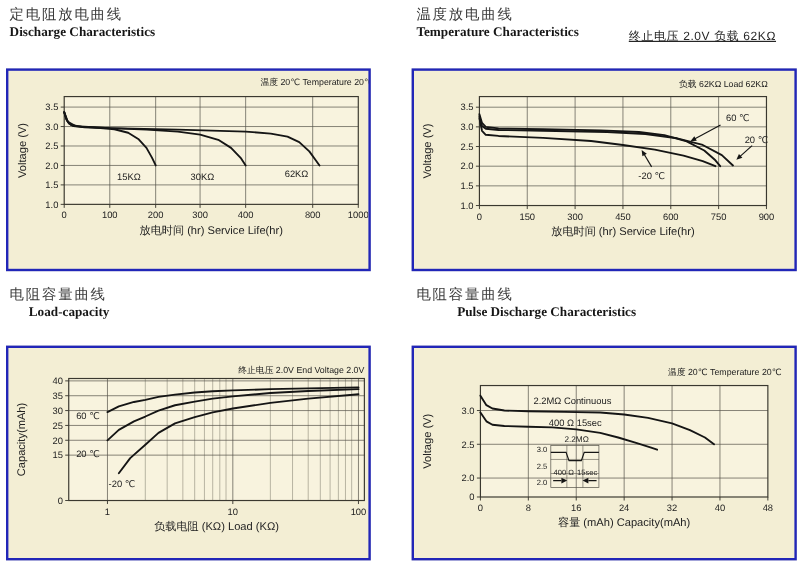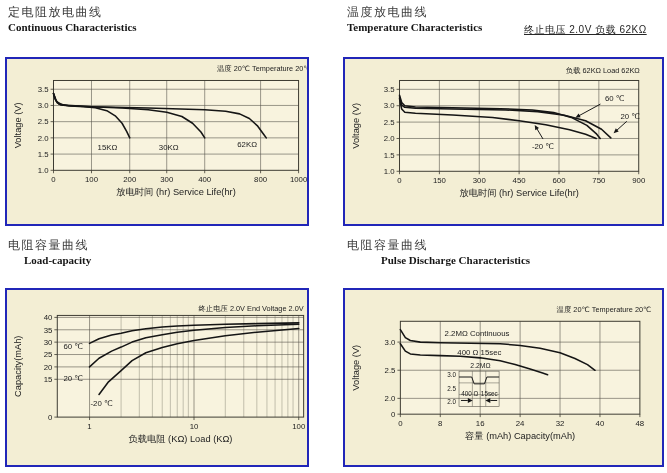--- a/index.html
+++ b/index.html
@@ -12,21 +12,21 @@
   .chart-box{position:absolute;background:#f3eed4;border:2px solid #2126b8;box-sizing:border-box;}
   .chart-box svg{display:block;width:100%;height:100%;}
   svg text{font-family:"Liberation Sans","DejaVu Sans",sans-serif;fill:#222;}
 </style>
 </head>
 <body>
 
 <div>
 
   <div class="sec-zh" style="left:8px;top:4px;">定电阻放电曲线</div>
-  <div class="sec-en" style="left:8px;top:21px;">Continuous Characteristics</div>
+  <div class="sec-en" style="left:8px;top:21px;">Discharge Characteristics</div>
 
   <div class="sec-zh" style="left:347px;top:4px;">温度放电曲线</div>
   <div class="sec-en" style="left:347px;top:21px;">Temperature Characteristics</div>
   <div class="sec-note" style="left:524px;top:23px;text-decoration:underline;">终止电压 2.0V  负载 62KΩ</div>
 
   <div class="sec-zh" style="left:8px;top:237px;text-align:center;">电阻容量曲线</div>
   <div class="sec-en" style="left:24px;top:254px;">Load-capacity</div>
 
   <div class="sec-zh" style="left:347px;top:237px;">电阻容量曲线</div>
   <div class="sec-en" style="left:347px;top:254px;margin-left:34px;">Pulse Discharge Characteristics</div>

